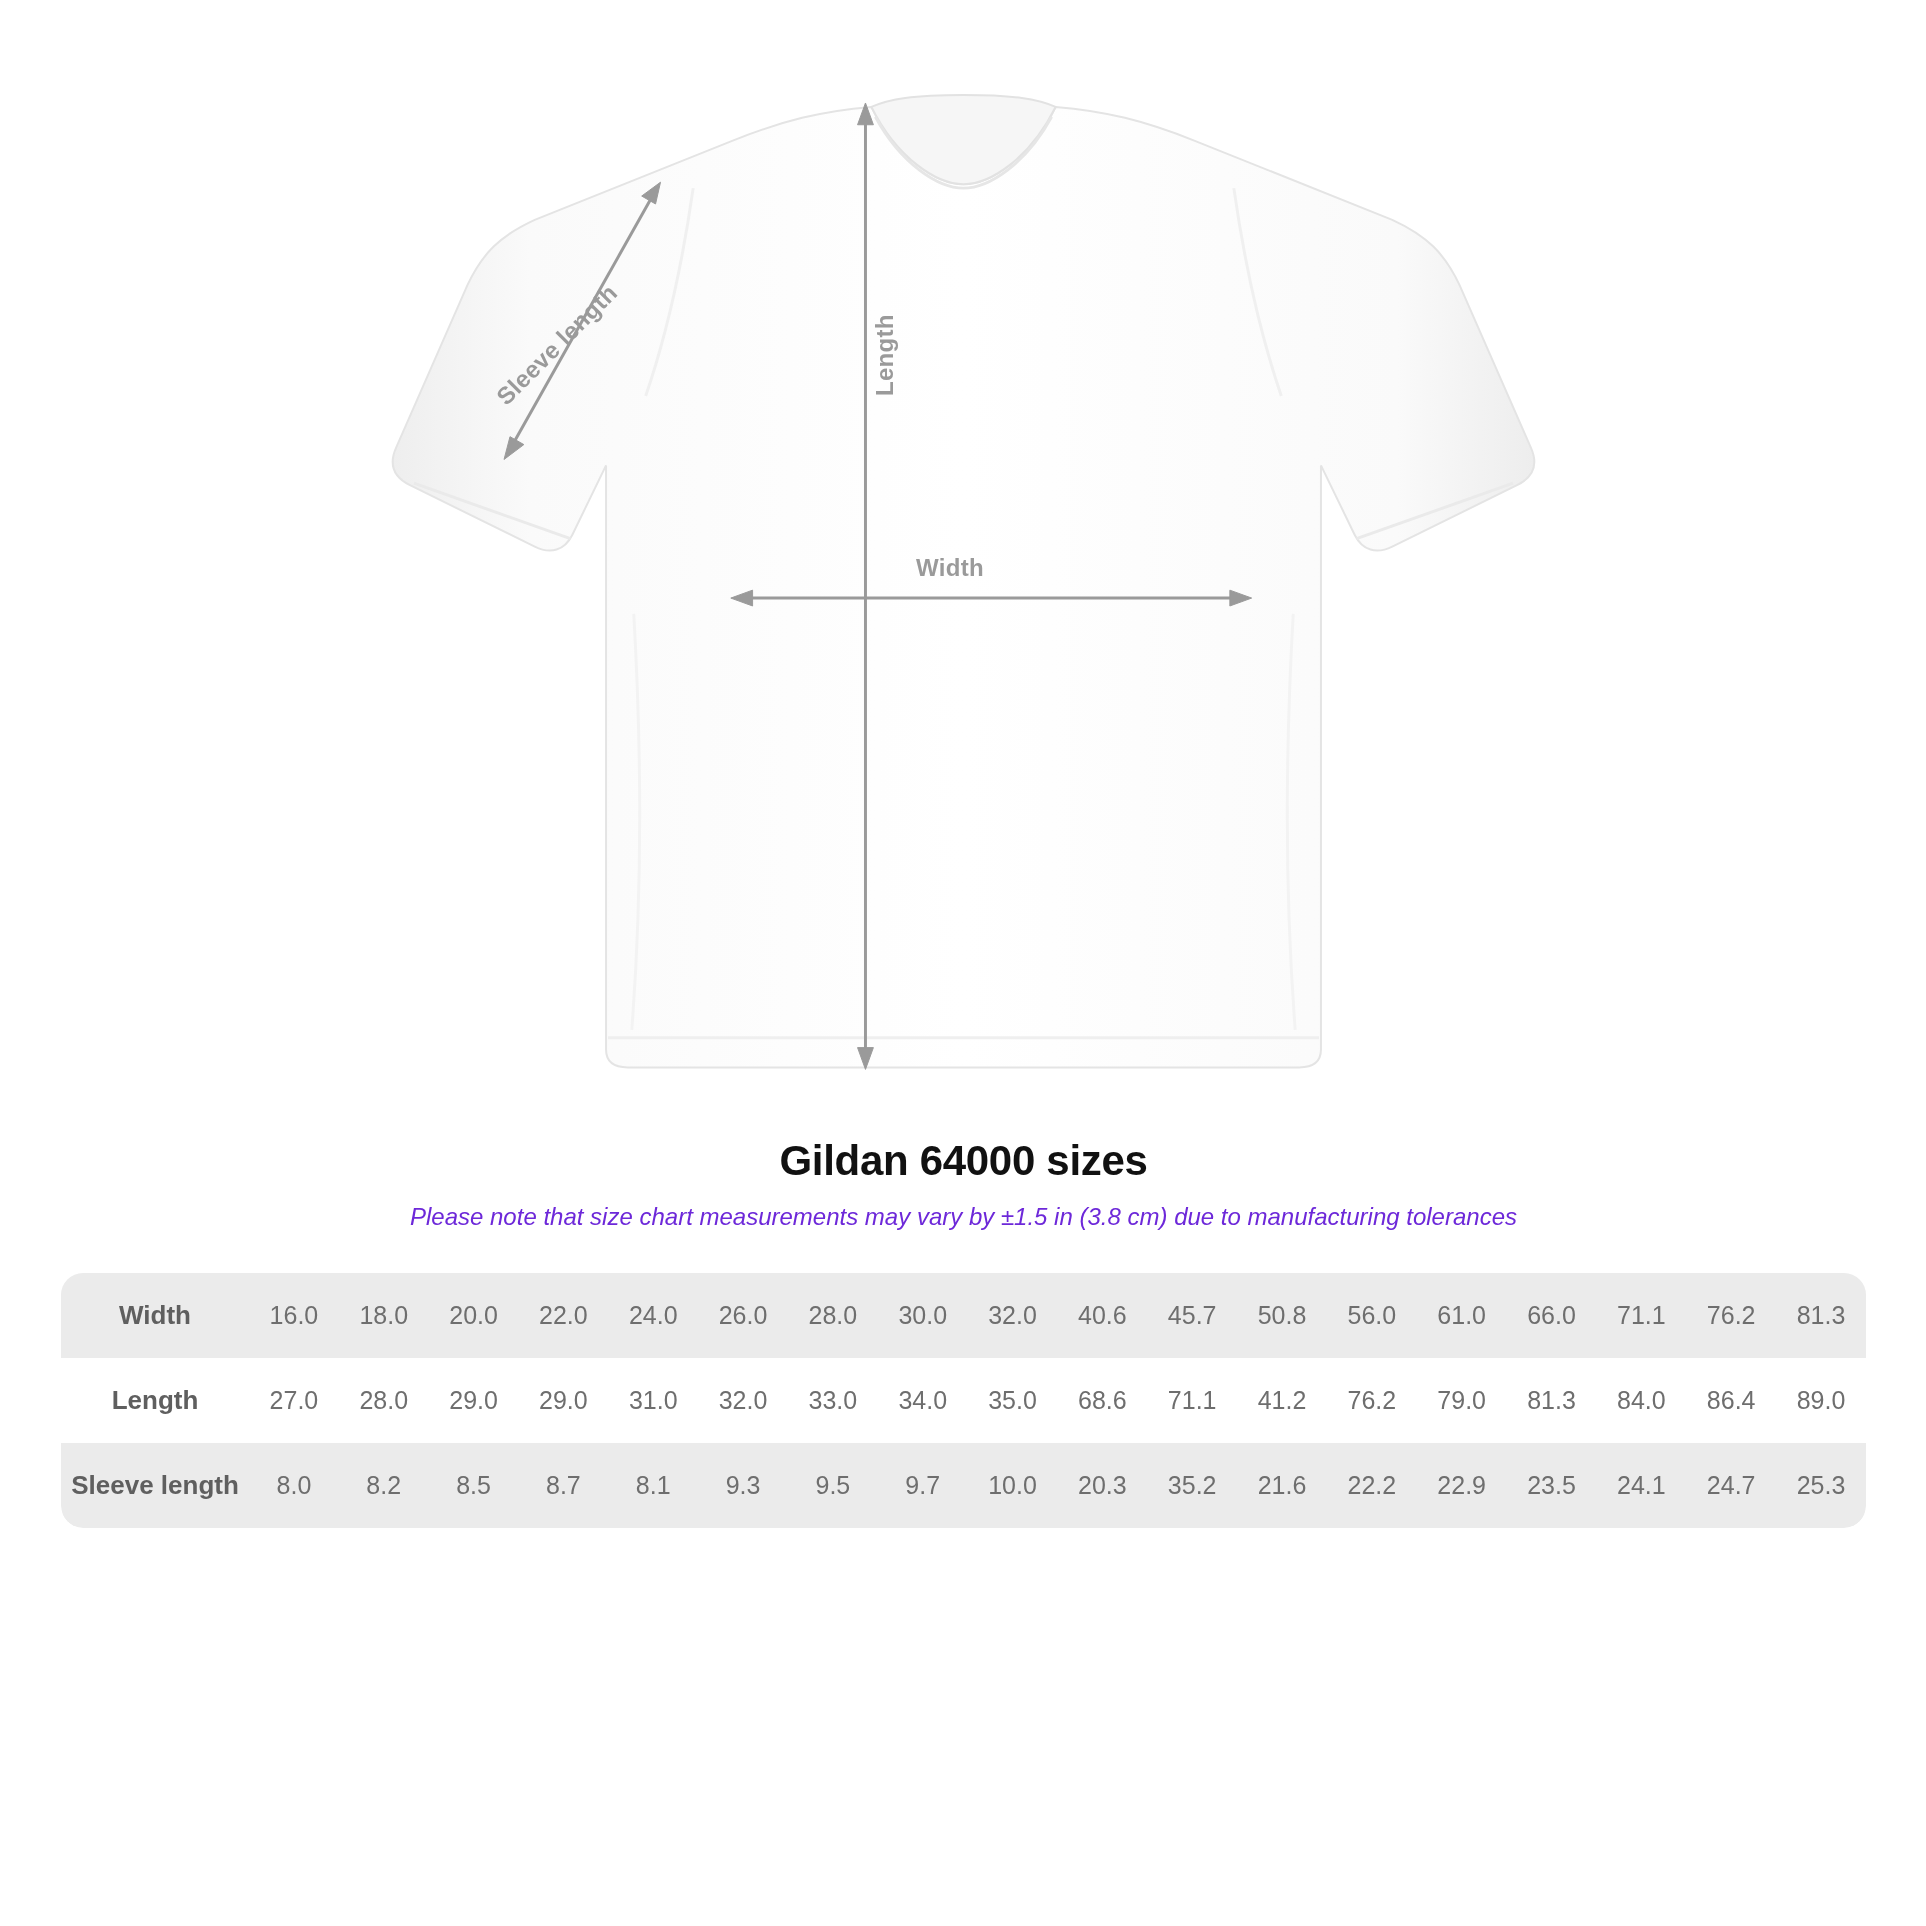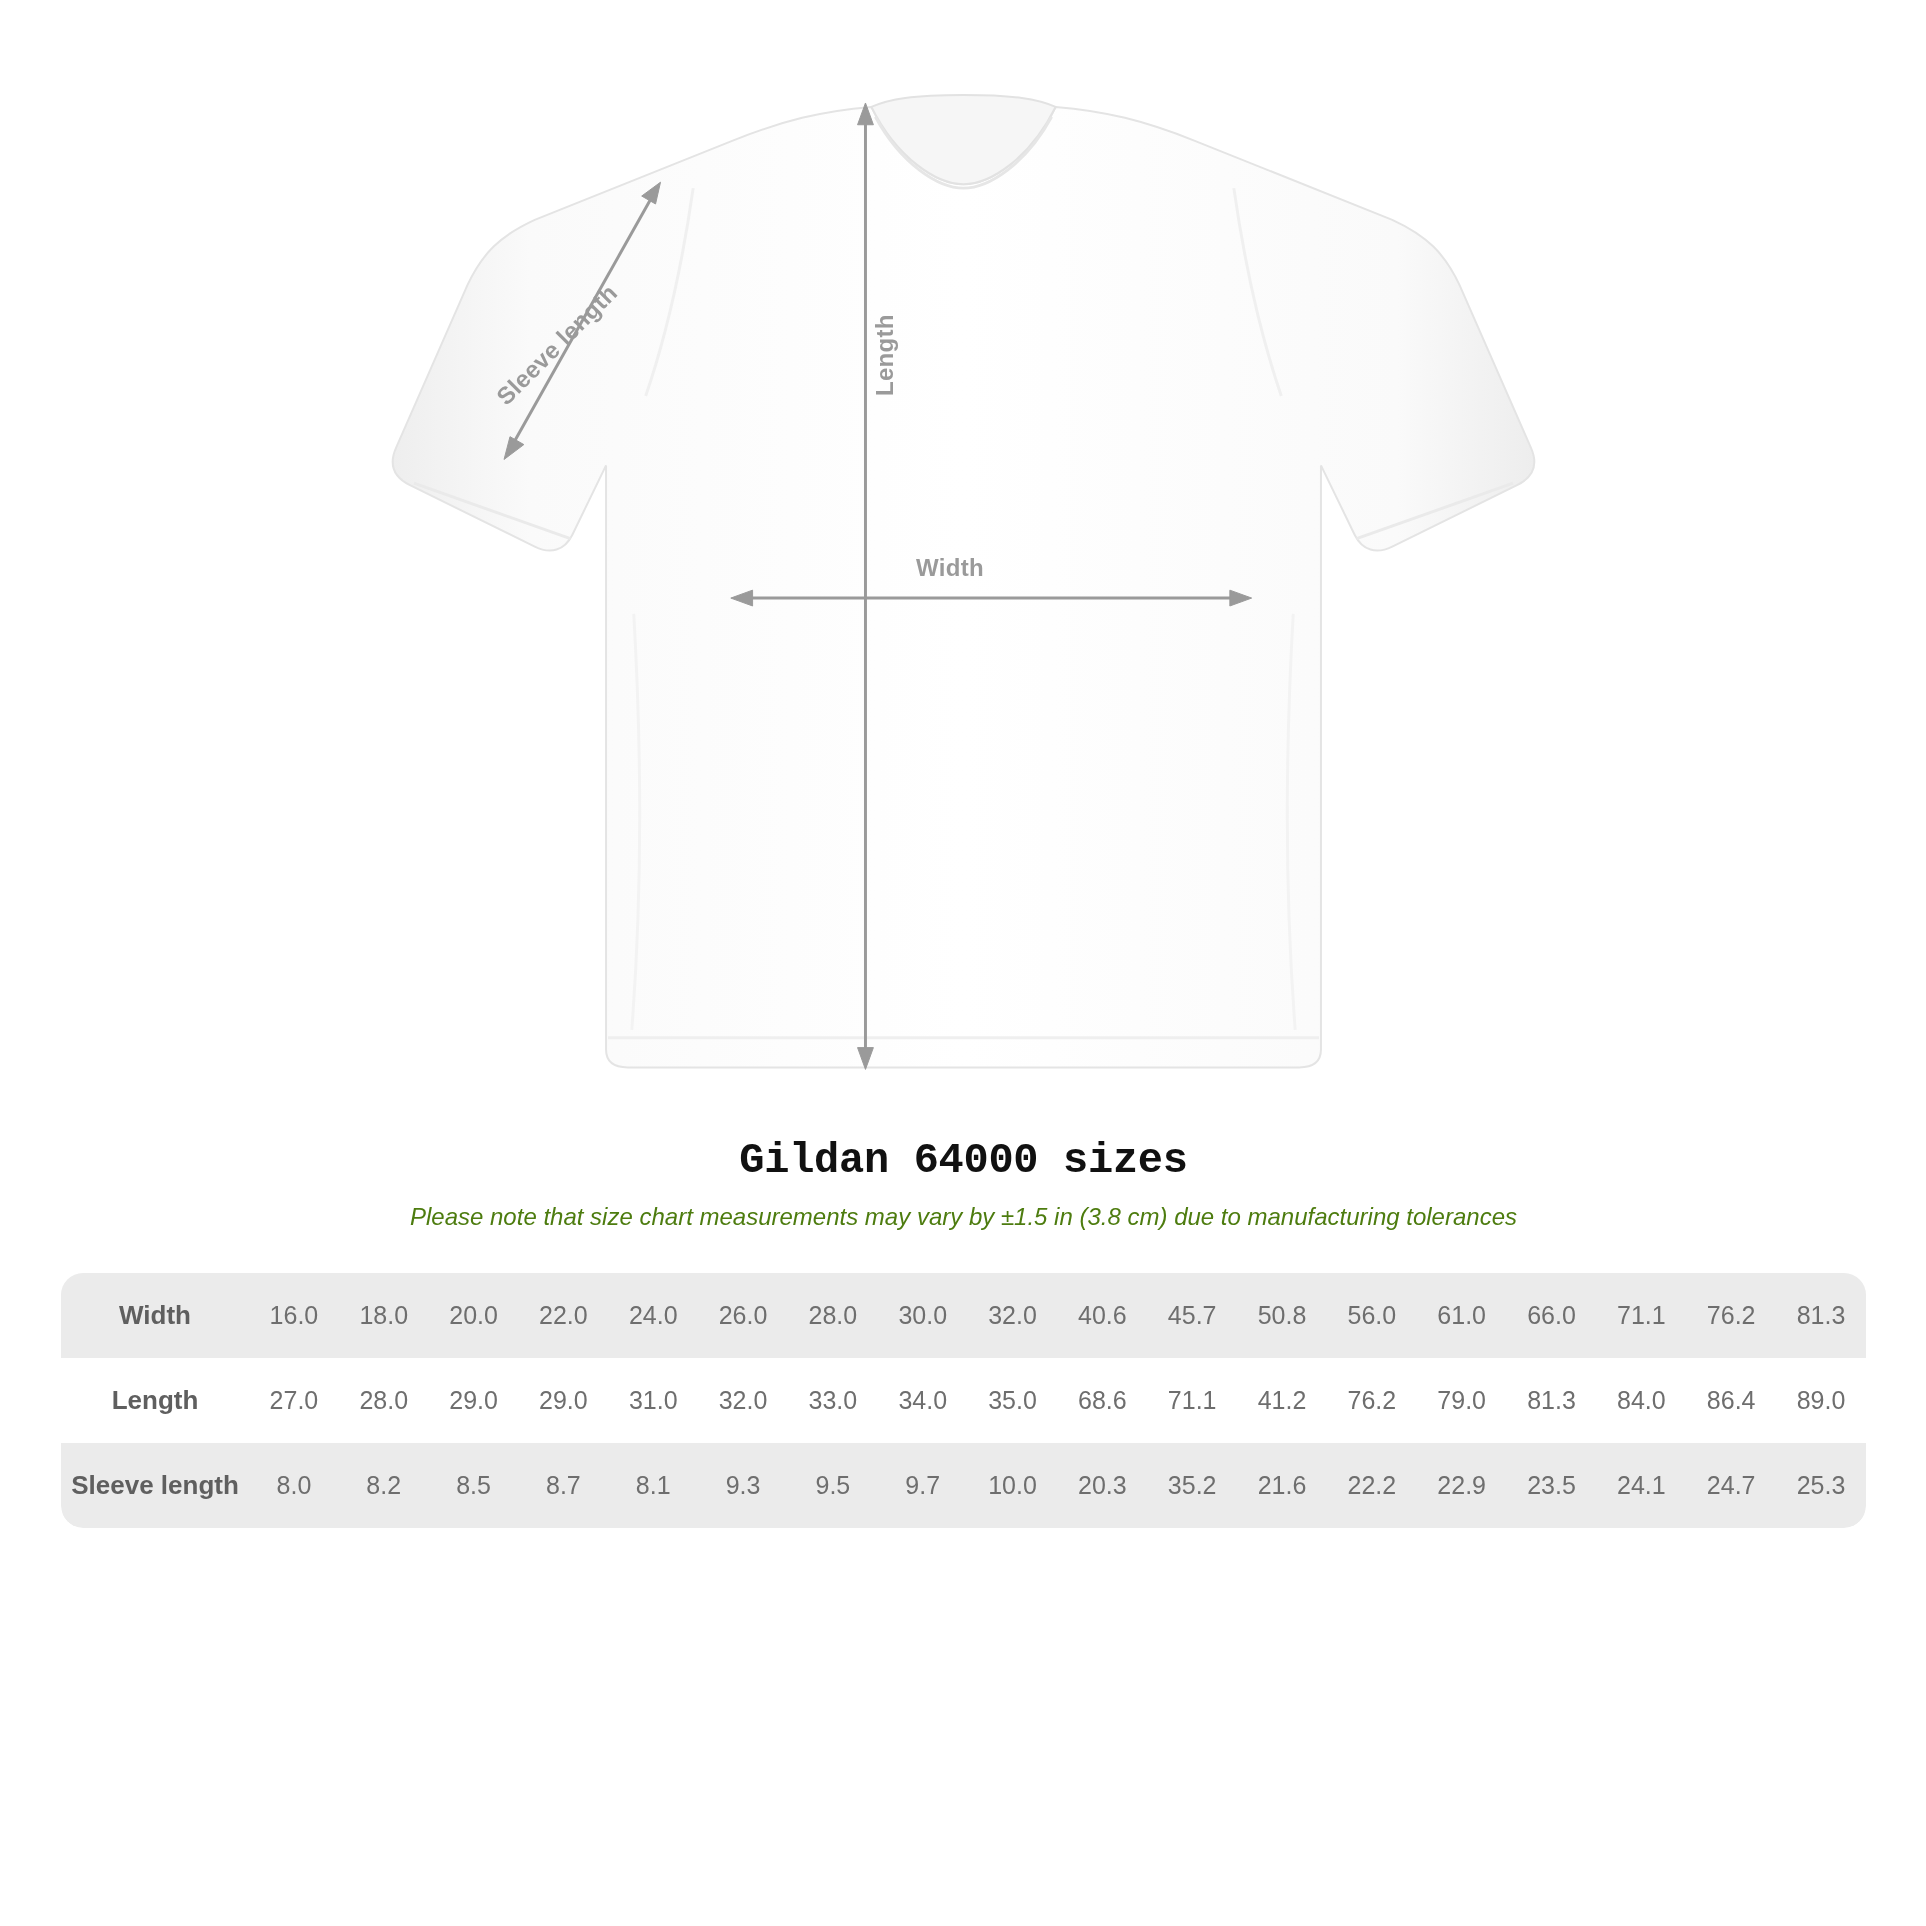--- a/index.html
+++ b/index.html
@@ -57,26 +57,25 @@
   .title-block {
     text-align: center;
     margin-top: 28px;
   }
   .chart-title {
     font-size: 42px;
     font-weight: bold;
     color: #111111;
     margin: 0 0 18px 0;
     letter-spacing: -0.3px;
-    font-family: Liberation Mono, monospace;
   }
   .chart-note {
     font-size: 24px;
     font-style: italic;
-    color: #4d7c0f;
+    color: #6d28d9;
     margin: 0;
   }
 
   
   .table-wrap {
     margin: 42px 61px 0 61px;
     border-radius: 22px;
     overflow: hidden;
     background: #ffffff;
   }

